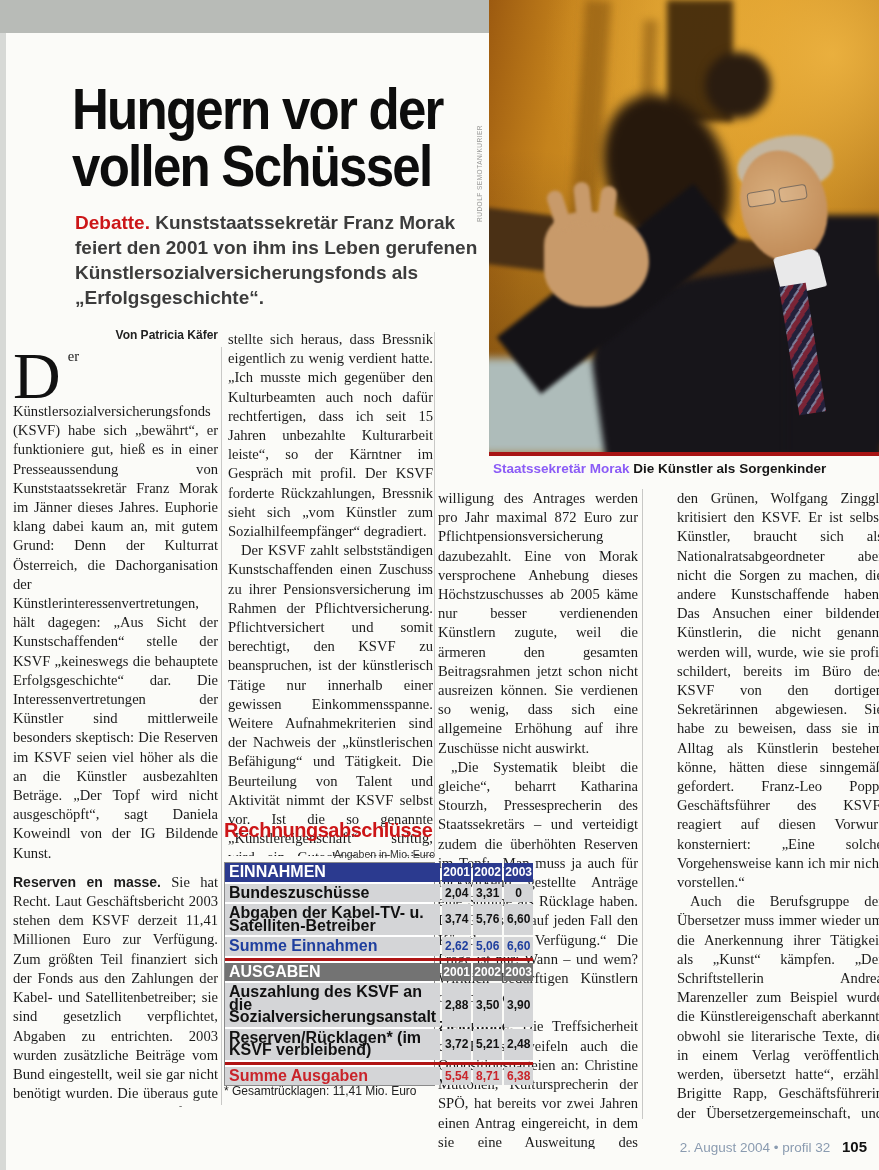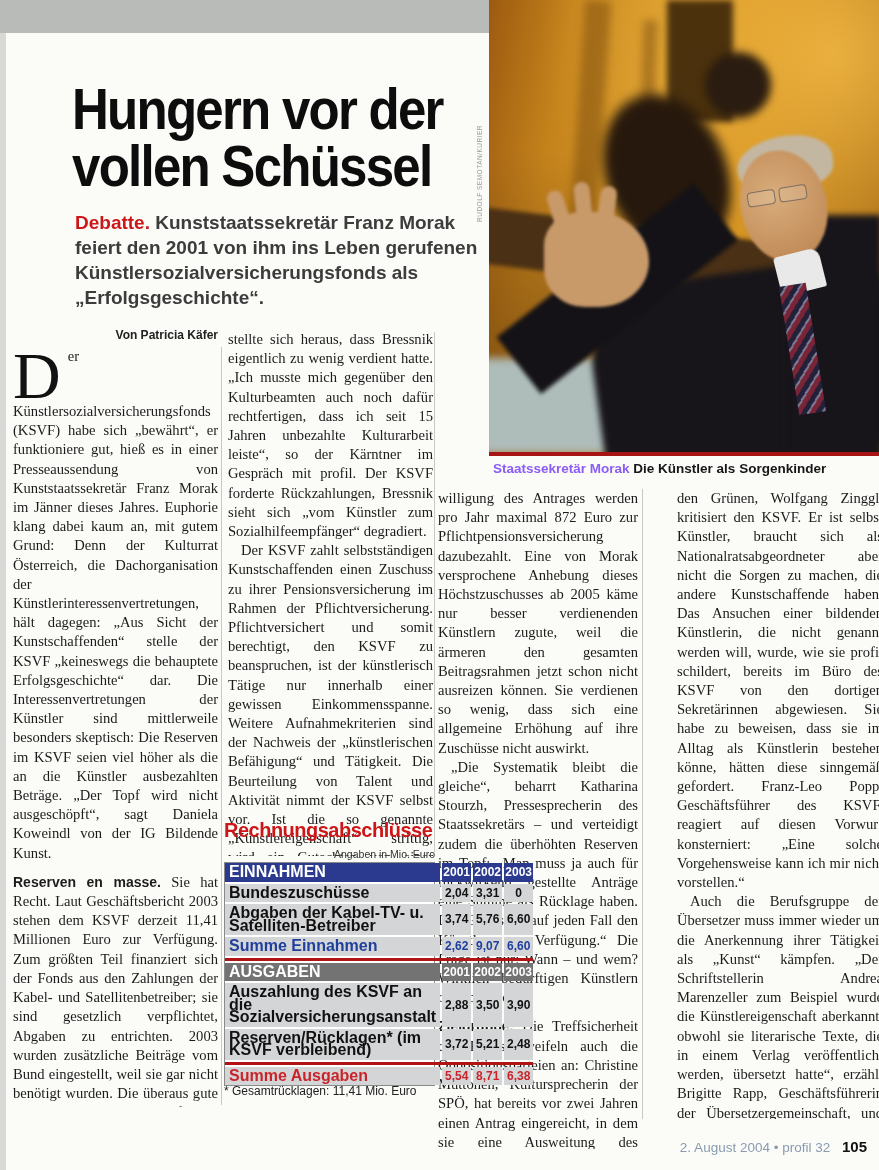--- a/index.html
+++ b/index.html
@@ -179,21 +179,21 @@
       <div class="c num">3,31</div>
       <div class="c num">0</div>
 
       <div class="c">Abgaben der Kabel-TV- u. Satelliten-Betreiber</div>
       <div class="c num">3,74</div>
       <div class="c num">5,76</div>
       <div class="c num">6,60</div>
 
       <div class="c sumb">Summe Einnahmen</div>
       <div class="c num sumb">2,62</div>
-      <div class="c num sumb">9,07</div>
+      <div class="c num sumb">5,06</div>
       <div class="c num sumb">6,60</div>
 
       <div class="redline" style="grid-column:1 / -1;"></div>
 
       <div class="c hr">AUSGABEN</div>
       <div class="c hr num">2001</div>
       <div class="c hr num">2002</div>
       <div class="c hr num">2003</div>
 
       <div class="c">Auszahlung des KSVF an die Sozialversicherungsanstalt</div>

